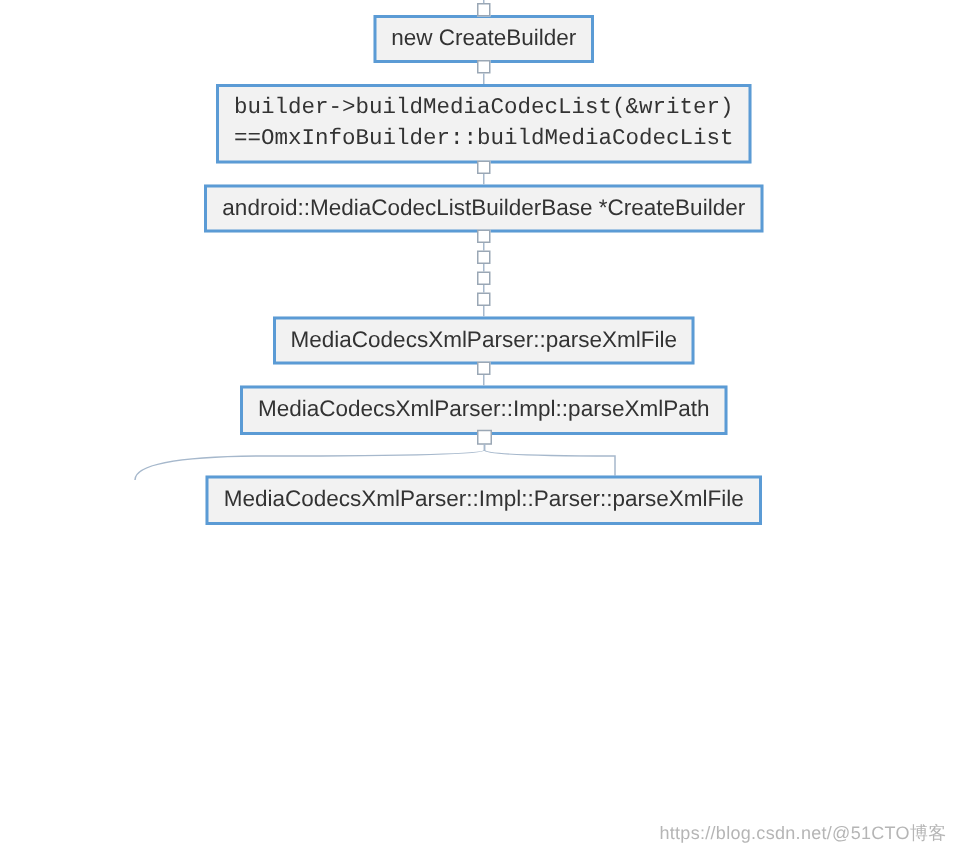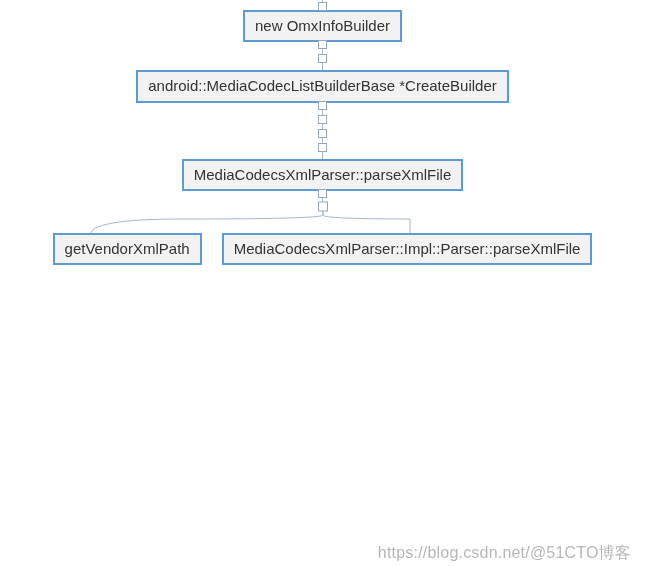--- a/index.html
+++ b/index.html
@@ -63,40 +63,42 @@
     top: -2px;
     left: 0;
     width: 645px;
     height: 34px;
     overflow: visible;
   }
   .watermark {
     position: absolute;
     right: 14px;
     bottom: 2px;
-    font-size: 16px;
+    font-size: 12px;
     color: rgba(120,120,120,0.55);
     letter-spacing: 0.2px;
     pointer-events: none;
   }
 </style>
 </head>
 <body>
 
 <div class="col">
 
   <div class="top-stub">
       <div class="port"></div>
     </div>
 
-  <div class="node">new OmxInfoBuilder</div>
+  <div class="node">new CreateBuilder</div>
   <div class="connector">
       <div class="port top"></div>
     </div>
 
+  <div class="node mono">builder-&gt;buildMediaCodecList(&amp;writer)
+==OmxInfoBuilder::buildMediaCodecList</div>
   <div class="connector">
       <div class="port top"></div>
     </div>
 
   <div class="node">android::MediaCodecListBuilderBase *CreateBuilder</div>
   <div class="connector">
       <div class="port top"></div>
     </div>
 
   <div class="connector">
@@ -109,28 +111,28 @@
 
   <div class="connector">
       <div class="port top"></div>
     </div>
 
   <div class="node">MediaCodecsXmlParser::parseXmlFile</div>
   <div class="connector">
       <div class="port top"></div>
     </div>
 
+  <div class="node">MediaCodecsXmlParser::Impl::parseXmlPath</div>
 
   <div class="fork-wrap">
     <svg class="fork" viewBox="0 0 645 34">
       <rect x="318.5" y="-1" width="9" height="9" fill="#fff" stroke="#9aa7b5"></rect>
       <path d="M323 8 L323 12 Q323 16 180 16 Q90 16 90 32" stroke="#a6b8cc" fill="none"></path>
       <path d="M323 8 L323 12 Q323 16 410 16 Q410 16 410 32" stroke="#a6b8cc" fill="none"></path>
     </svg>
     <div class="fork-row">
-      <div class="node">getVendorXmlPath</div>
       <div class="node">MediaCodecsXmlParser::Impl::Parser::parseXmlFile</div>
     </div>
   </div>
 
 </div>
 
 <div class="watermark">https://blog.csdn.net/@51CTO博客</div>
 
 </body></html>

